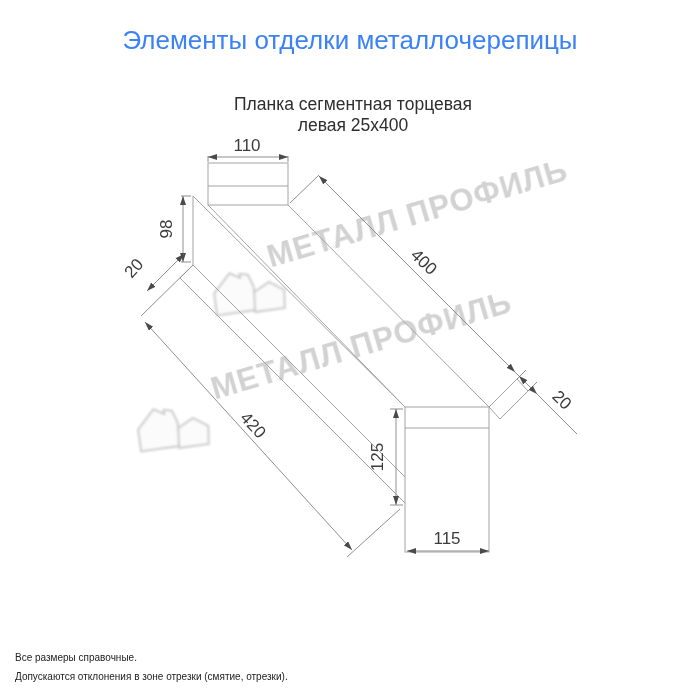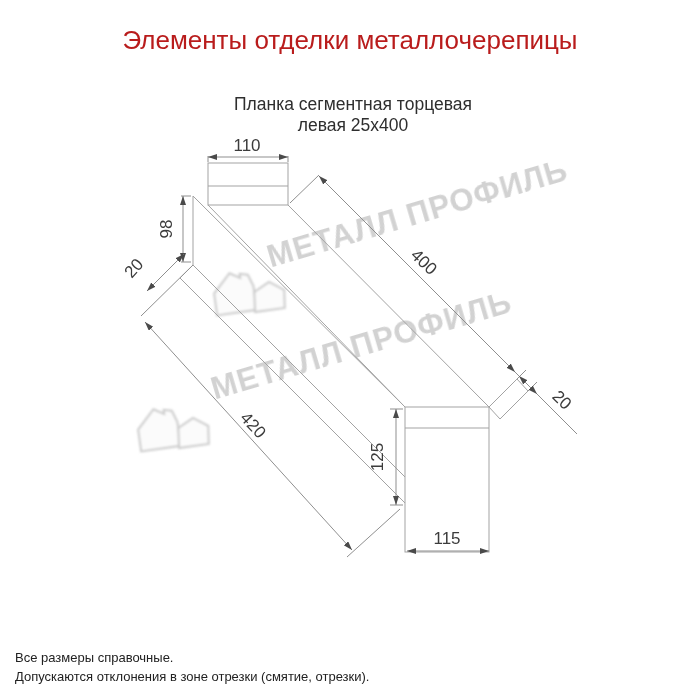--- a/index.html
+++ b/index.html
@@ -1,26 +1,26 @@
 <!DOCTYPE html>
 <html><head>
 <meta charset="utf-8">
 <style>
   html,body{margin:0;padding:0;background:#ffffff;}
   #stage{position:relative;width:700px;height:700px;background:#ffffff;overflow:hidden;
          font-family:"Liberation Sans", sans-serif;}
   .title{position:absolute;top:25px;left:0;width:700px;text-align:center;
-         font-size:26px;color:#b91c1c;}
+         font-size:26px;color:#3b82f6;}
   .subtitle{position:absolute;top:94px;left:0;width:706px;text-align:center;
             font-size:17.5px;line-height:21px;color:#2e2e2e;}
   svg.draw{position:absolute;left:0;top:0;}
   .wm{position:absolute;color:#d2d2d2;font-weight:bold;white-space:nowrap;
       filter:blur(0.7px);letter-spacing:1px;font-size:31px;}
   .wm-logo{position:absolute;filter:blur(1px);}
-  .footer{position:absolute;left:15px;top:648px;font-size:13px;line-height:19px;color:#222222;}
+  .footer{position:absolute;left:15px;top:648px;font-size:10px;line-height:19px;color:#222222;}
 </style>
 </head>
 <body>
 
 <div id="stage">
 
   <svg class="wm-logo" style="left:208px;top:262px;" width="92" height="56" viewBox="0 0 92 56">
     <g fill="#fbfbfb" stroke="#cccccc" stroke-width="2" transform="rotate(-8 46 28)">
       <path d="M6,48 L6,26 L24,8 L34,14 L34,10 L42,12 L46,24 L46,48 Z"></path>
       <path d="M44,50 L46,30 L62,22 L76,32 L74,50 Z"></path>

